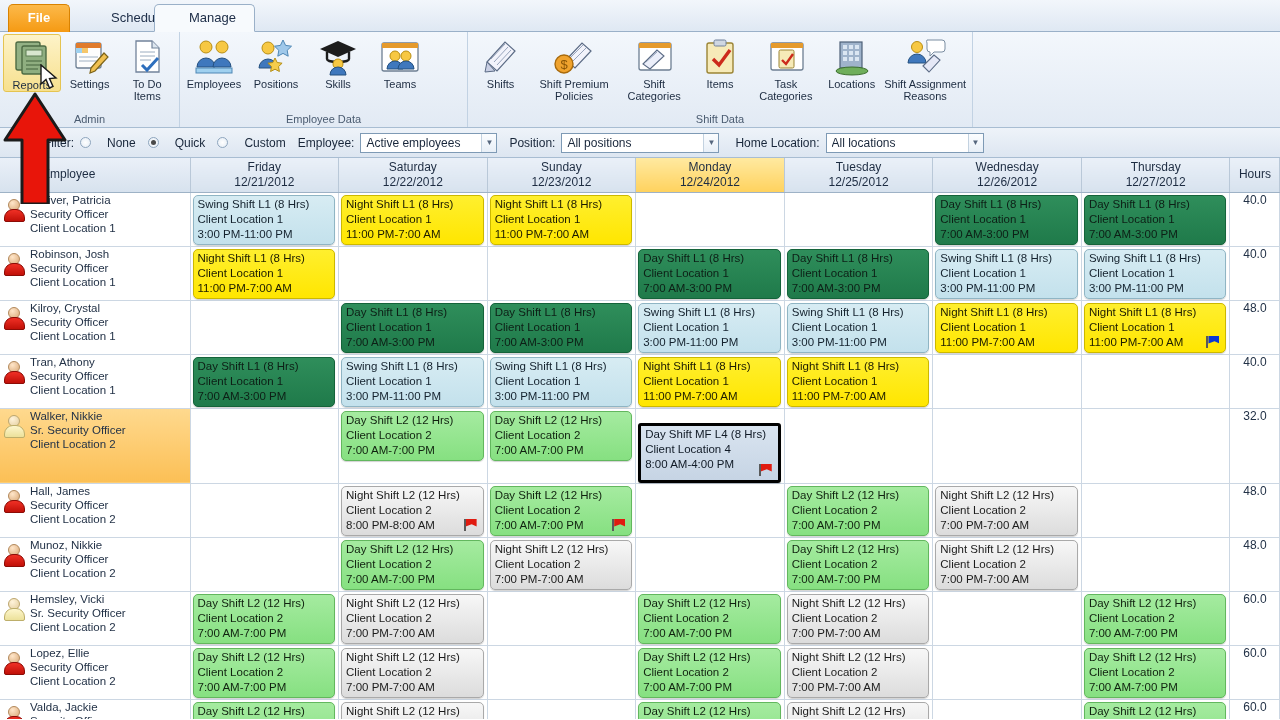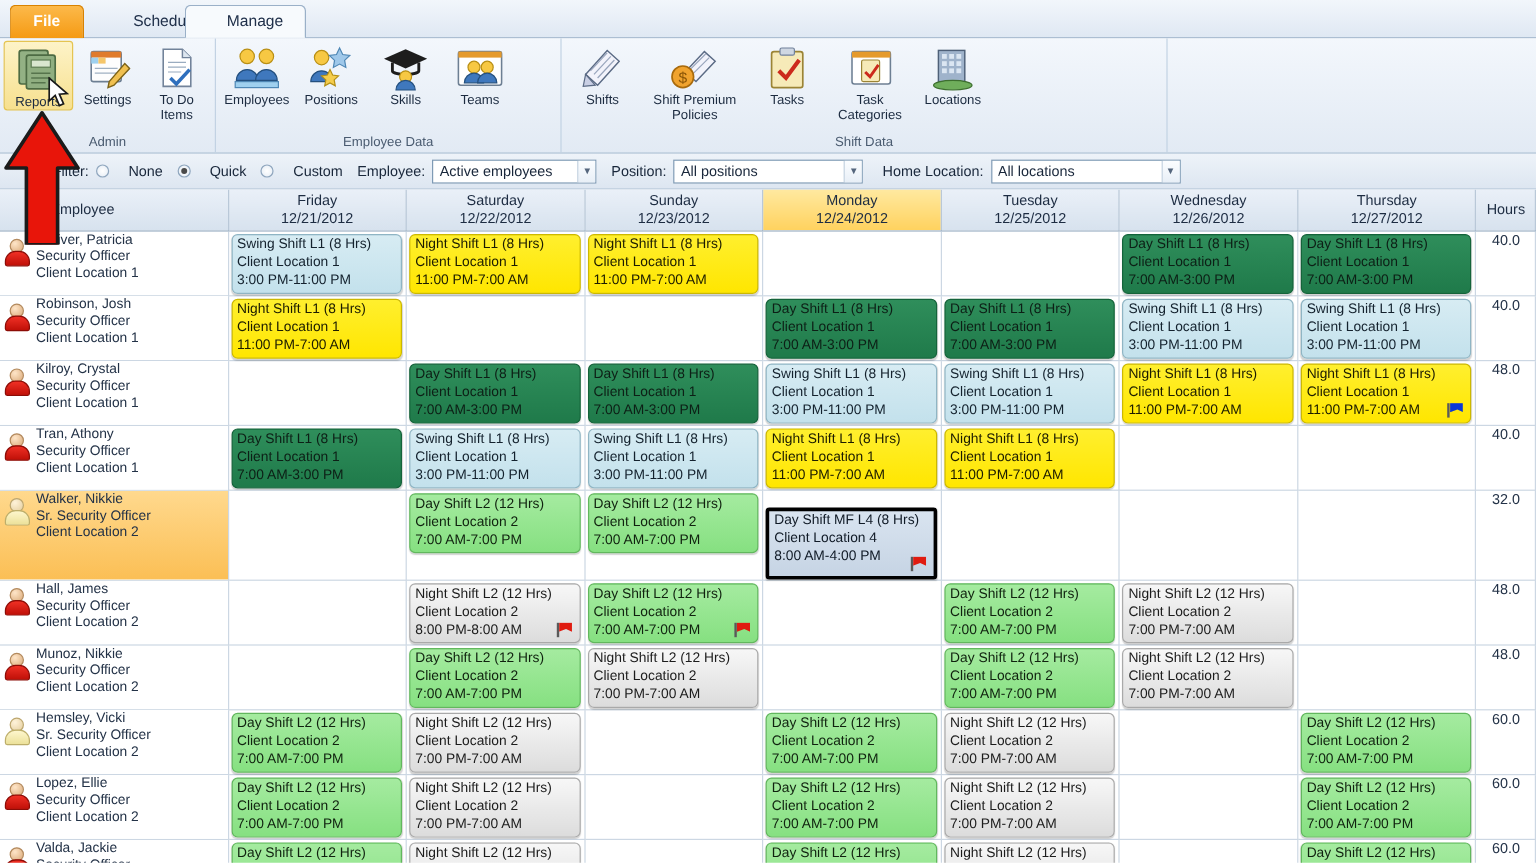--- a/index.html
+++ b/index.html
@@ -316,29 +316,40 @@
           <svg width="44" height="38" viewBox="0 0 44 38">
             <path d="M14 22 L30 5 l9 8 L23 30 z" fill="#f2f3fb" stroke="#5b6b85" stroke-width="1.2"></path>
             <path d="M18 20 l13 -13" stroke="#97a4bb"></path>
               <path d="M21 23 l13 -13" stroke="#97a4bb"></path>
             <circle cx="12" cy="26" r="9" fill="#f0a32e" stroke="#a86a0c" stroke-width="1.4"></circle>
             <text x="12" y="31" font-size="13" fill="#8a5506" text-anchor="middle" font-family="sans-serif">$</text>
           </svg>
         </span>
         <span class="rlabel">Shift Premium Policies</span>
       </div>
+      <div class="rbtn wide">
+        <span class="ricon">
+          <svg width="42" height="38" viewBox="0 0 42 38">
+            <rect x="6" y="5" width="32" height="27" rx="2" fill="#ffffff" stroke="#6d7f93" stroke-width="1.3"></rect>
+            <rect x="6" y="5" width="32" height="5" fill="#e59a2c"></rect>
+            <path d="M10 26 L24 12 l7 6 L17 31 z" fill="#eceffa" stroke="#5b6b85" stroke-width="1.1"></path>
+            <path d="M13 24 l11 -10" stroke="#97a4bb"></path>
+          </svg>
+        </span>
+        <span class="rlabel">Shift Categories</span>
+      </div>
       <div class="rbtn">
         <span class="ricon">
           <svg width="36" height="38" viewBox="0 0 36 38">
             <rect x="5" y="5" width="26" height="30" rx="2" fill="#f6eab8" stroke="#9b8435" stroke-width="1.4"></rect>
             <rect x="12" y="2" width="12" height="6" rx="1.5" fill="#cfd7e2" stroke="#70809a"></rect>
             <path d="M11 21 l6 6 l11 -15" fill="none" stroke="#cc2a1c" stroke-width="3.4"></path>
           </svg>
         </span>
-        <span class="rlabel">Tasks</span>
+        <span class="rlabel">Items</span>
       </div>
       <div class="rbtn wide">
         <span class="ricon">
           <svg width="42" height="38" viewBox="0 0 42 38">
             <rect x="6" y="5" width="32" height="27" rx="2" fill="#ffffff" stroke="#6d7f93" stroke-width="1.3"></rect>
             <rect x="6" y="5" width="32" height="5" fill="#e59a2c"></rect>
             <rect x="14" y="12" width="15" height="18" rx="1.5" fill="#f6eab8" stroke="#9b8435"></rect>
             <path d="M17 22 l4 4 l7 -10" fill="none" stroke="#cc2a1c" stroke-width="2.4"></path>
           </svg>
         </span>
@@ -356,20 +367,31 @@
                 <rect x="17" y="13" width="4" height="4"></rect>
                 <rect x="23" y="13" width="4" height="4"></rect>
               <rect x="11" y="19" width="4" height="4"></rect>
                 <rect x="17" y="19" width="4" height="4"></rect>
                 <rect x="23" y="19" width="4" height="4"></rect>
             </g>
             <ellipse cx="20" cy="33" rx="16" ry="4" fill="#6fae5b" stroke="#3d6f2f"></ellipse>
           </svg>
         </span>
         <span class="rlabel">Locations</span>
+      </div>
+      <div class="rbtn xwide">
+        <span class="ricon">
+          <svg width="44" height="38" viewBox="0 0 44 38">
+            <circle cx="14" cy="9" r="5.5" fill="#f7c843" stroke="#b98f14"></circle>
+            <path d="M5 25 a9 9 0 0 1 18 0 z" fill="#3f78bd" stroke="#24507f"></path>
+            <path d="M24 2 h15 a3 3 0 0 1 3 3 v6 a3 3 0 0 1 -3 3 h-8 l-4 4 v-4 a3 3 0 0 1 -3 -3 v-6 a3 3 0 0 1 0 -3z" fill="#ffffff" stroke="#7a8da1"></path>
+            <path d="M20 28 L31 17 l6 5 L26 34 z" fill="#e5e8f6" stroke="#5b6b85" stroke-width="1.1"></path>
+          </svg>
+        </span>
+        <span class="rlabel">Shift Assignment Reasons</span>
       </div>
     </div>
     <div class="rgroup-title">Shift Data</div>
   </div>
 
   <div class="rgroup" style="flex:1;"></div>
 </div>
 
 <div id="filterbar">
   <span class="fl">Filter:</span>

